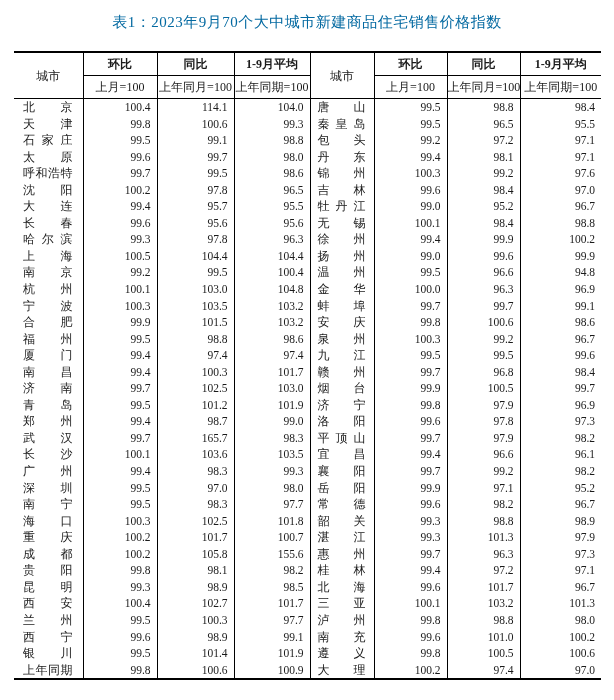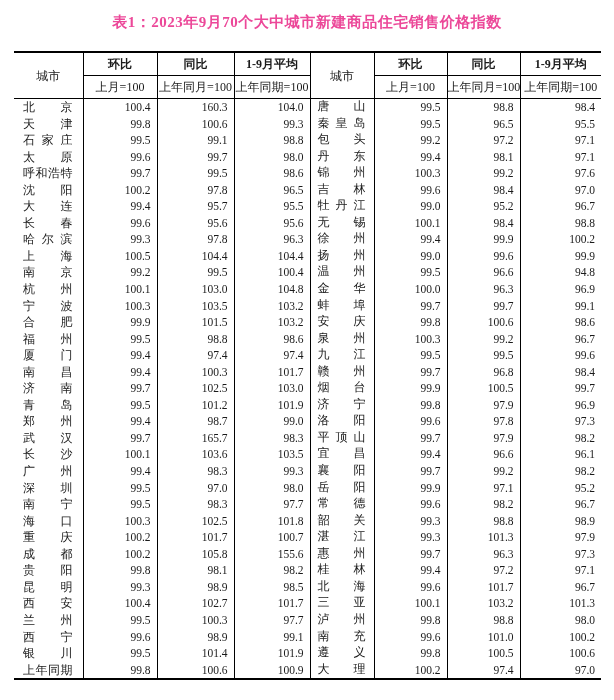--- a/index.html
+++ b/index.html
@@ -14,23 +14,23 @@
     overflow: hidden;
     font-family: "Liberation Serif", "DejaVu Serif", serif;
     color: #1a1a1a;
     box-sizing: border-box;
   }
   .page-title {
     margin: 0;
     padding-top: 13px;
     text-align: center;
     font-size: 15px;
-    font-weight: bold;
+    font-weight: normal;
     letter-spacing: 0.5px;
-    color: #ec4899;
+    color: #0369a1;
   }
   table.index-table {
     margin: 19px 13px 0 14px;
     width: 587px;
     border-collapse: collapse;
     table-layout: fixed;
     border-top: 2px solid #000;
     border-bottom: 2px solid #000;
   }
   col.c-city-l  { width: 69px; }
@@ -64,21 +64,21 @@
     height: 16.55px;
     line-height: 16.55px;
     font-size: 11.5px;
   }
   td.city {
     font-size: 12px;
     text-align: justify;
     text-align-last: justify;
   }
   td.city.left-half  { padding: 0 10px 0 9px; }
-  td.city.right-half { padding: 0 8px 0 7px; font-family: Liberation Mono, monospace; }
+  td.city.right-half { padding: 0 8px 0 7px; }
   td.num {
     text-align: right;
     padding-right: 6px;
   }
 </style>
 </head>
 <body>
 
 <div class="page">
   <div class="page-title">表1：2023年9月70个大中城市新建商品住宅销售价格指数</div>
@@ -111,21 +111,21 @@
         <th class="vr hb">上年同期=100</th>
         <th class="vr hb">上月=100</th>
         <th class="vr hb">上年同月=100</th>
         <th class="hb">上年同期=100</th>
       </tr>
     </thead>
     <tbody>
         <tr>
           <td class="city left-half vr">北京</td>
           <td class="num vr">100.4</td>
-          <td class="num vr">160.3</td>
+          <td class="num vr">114.1</td>
           <td class="num vr">104.0</td>
           <td class="city right-half vr">唐山</td>
           <td class="num vr">99.5</td>
           <td class="num vr">98.8</td>
           <td class="num">98.4</td>
         </tr>
         <tr>
           <td class="city left-half vr">天津</td>
           <td class="num vr">99.8</td>
           <td class="num vr">100.6</td>

